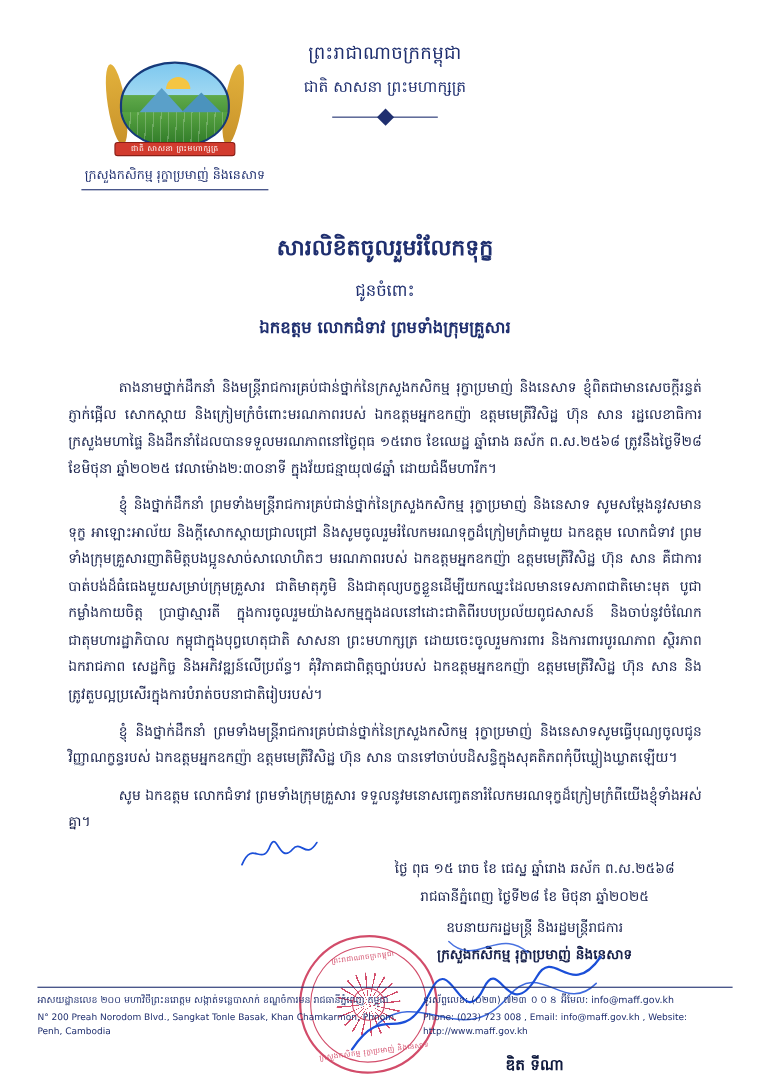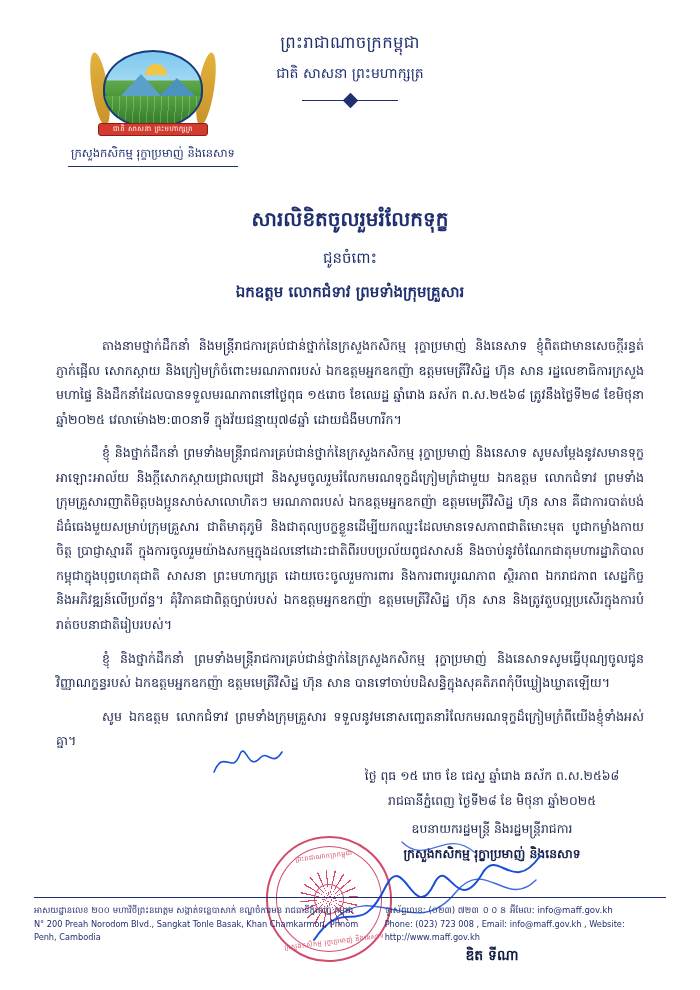--- a/index.html
+++ b/index.html
@@ -13,21 +13,21 @@
     background: #ffffff;
     font-family: "DejaVu Sans", "Liberation Sans", sans-serif;
     color: #1a1a2e;
     position: relative;
     overflow: hidden;
   }
   .page {
     position: relative;
     width: 700px;
     height: 956px;
-    padding: 4px;
+    padding: 10px;
   }
 
   
   .header {
     position: relative;
     height: 176px;
   }
   .kingdom {
     text-align: center;
     padding-top: 28px;
@@ -190,21 +190,21 @@
     font-size: 12.6px;
     line-height: 1.95;
     color: #17204a;
     text-align: justify;
   }
   .para { margin-bottom: 9px; text-indent: 46px; }
   .para.last-sign { text-indent: 46px; }
 
   
   .sign-area {
-    margin: 10px 52px 0 52px;
+    margin: 18px 52px 0 52px;
     position: relative;
     height: 210px;
   }
   .sign-right {
     position: absolute;
     right: 2px;
     top: 0;
     width: 300px;
     text-align: center;
     font-size: 12.4px;

